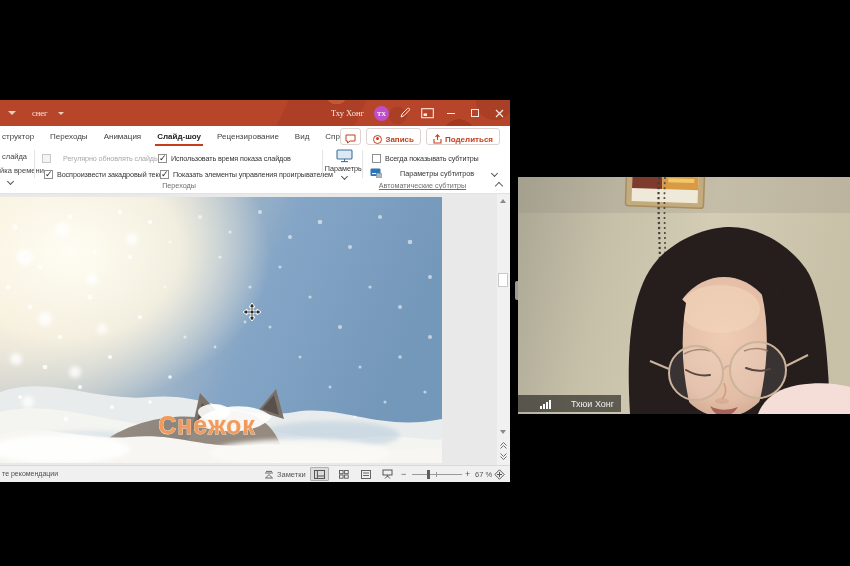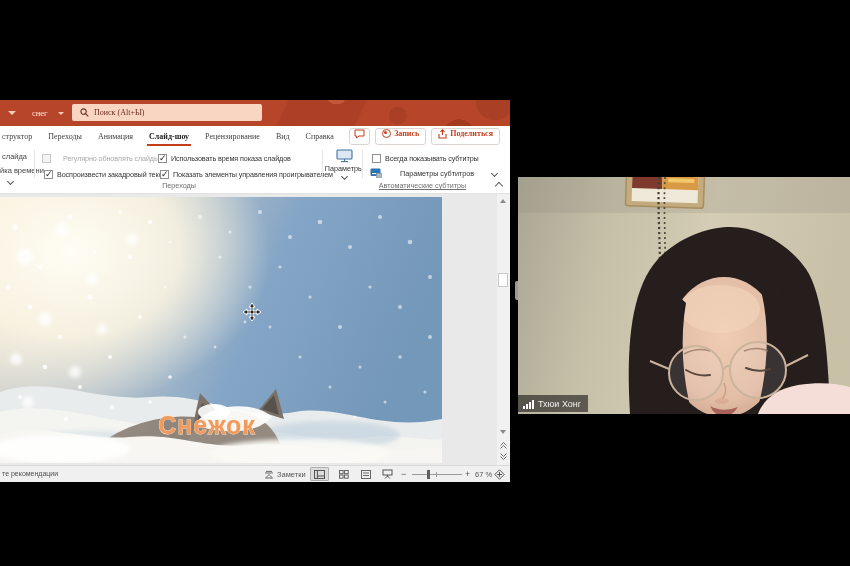--- a/index.html
+++ b/index.html
@@ -27,28 +27,28 @@
     border-radius:2px;display:flex;align-items:center;gap:5px;padding-left:8px;box-sizing:border-box;}
   .searchbox span{font-size:8px;color:#6b2a1c;}
   .tb-right{position:absolute;right:4px;top:0;height:26px;display:flex;align-items:center;gap:10px;}
   .username{color:#fbe8df;font-size:8.5px;}
   .avatar{width:15px;height:15px;border-radius:50%;background:#bf4fc9;color:#fff;font-size:6.5px;
     display:flex;align-items:center;justify-content:center;font-weight:bold;}
   .winbtn{width:14px;height:26px;display:flex;align-items:center;justify-content:center;}
   .min-shape{width:8px;height:1px;background:#fde9e0;display:block;}
   .rest-shape{width:6px;height:6px;border:1px solid #fde9e0;display:block;}
   
-  .tabrow{position:absolute;left:0;top:26px;width:504px;height:21px;background:#fff;display:flex;align-items:center;font-family:Liberation Serif, serif;}
+  .tabrow{position:absolute;left:0;top:26px;width:504px;height:21px;background:#fff;display:flex;align-items:center;}
   .tab{font-size:8px;color:#424242;padding:0 8px;line-height:19px;position:relative;white-space:nowrap;}
   .tab.first{padding-left:2px;}
   .tab.active{font-weight:bold;color:#232323;}
   .tab.active::after{content:"";position:absolute;left:6px;right:6px;bottom:0;height:2px;background:#c43e1c;}
   .tab-actions{position:absolute;right:4px;top:2px;display:flex;gap:5px;align-items:center;}
   .pillbtn{height:15px;background:#fff;border:1px solid #ddd3d0;border-radius:3px;display:flex;
-    align-items:flex-start;gap:3px;padding:0 6px;font-size:8px;font-weight:bold;color:#c43e1c;white-space:nowrap;}
+    align-items:flex-end;gap:3px;padding:0 6px;font-size:8px;font-weight:bold;color:#c43e1c;white-space:nowrap;}
   .rec-dot{width:7px;height:7px;border:1.4px solid #c43e1c;border-radius:50%;display:inline-block;position:relative;}
   .rec-dot::after{content:"";position:absolute;left:1.3px;top:1.3px;width:3px;height:3px;border-radius:50%;background:#c43e1c;}
   
   .ribbon{position:absolute;left:0;top:47px;width:510px;height:47px;background:#fff;border-bottom:1px solid #e2e2e2;box-sizing:border-box;}
   .clip1{position:absolute;left:2px;top:5px;font-size:7.5px;color:#454545;}
   .clip2{position:absolute;left:0;top:19px;font-size:7.5px;color:#454545;}
   .vdiv{position:absolute;top:3px;bottom:15px;width:1px;background:#e4e4e4;}
   .cb-item{position:absolute;display:flex;align-items:center;gap:4px;cursor:default;}
   .cb{width:9px;height:9px;border:1px solid #8f8f8f;background:#fff;box-sizing:border-box;position:relative;flex:0 0 auto;}
   .cb.checked::after{content:"✓";position:absolute;left:0px;top:-2.5px;font-size:9px;color:#262626;}
@@ -84,38 +84,53 @@
   .zoom-minus{position:absolute;left:401px;top:3px;color:#555;font-size:9px;}
   .zoom-track{position:absolute;left:412px;top:8px;width:50px;height:1px;background:#9a9a9a;}
   .zoom-notch{position:absolute;left:436px;top:6px;width:1px;height:5px;background:#9a9a9a;}
   .zoom-thumb{position:absolute;left:427px;top:4px;width:3px;height:9px;background:#5f5f5f;}
   .zoom-plus{position:absolute;left:465px;top:3px;color:#555;font-size:9px;}
   .zoom-val{position:absolute;left:475px;top:4px;}
   
   .panel-tab{position:absolute;left:515px;top:281px;width:3px;height:19px;background:#9a9a9a;border-radius:2px 0 0 2px;}
   .webcam{position:absolute;left:518px;top:177px;width:332px;height:237px;overflow:hidden;background:#c9c0a8;}
   .name-tag{position:absolute;left:0;bottom:2px;height:17px;background:rgba(28,26,24,.62);
-    display:flex;align-items:center;gap:4px;padding:0 7px 0 5px;}
+    display:flex;align-items:center;gap:20px;padding:0 7px 0 22px;}
   .name-tag span{color:#f2f0ee;font-size:9px;}
 </style>
 </head>
 <body>
 
 <div class="win">
 
   <div class="titlebar">
     <i class="qat-caret"></i>
     <span class="docname">снег</span>
     <i class="doc-caret"></i>
-    <div class="searchbox">
-      <svg width="9" height="9" viewBox="0 0 10 10">
-        <circle cx="4" cy="4" r="3" fill="none" stroke="#6b2a1c" stroke-width="1.2"></circle>
-        <line x1="6.4" y1="6.4" x2="9.2" y2="9.2" stroke="#6b2a1c" stroke-width="1.2"></line>
-      </svg>
-      <span>Поиск (Alt+Ы)</span>
+    <div class="tb-right">
+      <span class="username">Тху Хонг</span>
+      <span class="avatar">ТХ</span>
+      <svg width="12" height="12" viewBox="0 0 12 12">
+        <path d="M2,10 L3,7 L8.5,1.5 Q9.5,0.8 10.3,1.6 Q11,2.4 10.3,3.2 L5,8.7 Z" fill="none" stroke="#fde9e0" stroke-width="1"></path>
+      </svg>
+      <svg width="13" height="11" viewBox="0 0 13 11">
+        <rect x="0.7" y="0.7" width="11.6" height="9" fill="none" stroke="#fde9e0" stroke-width="1.1"></rect>
+        <rect x="2.6" y="5.4" width="3.4" height="2.6" fill="#fde9e0"></rect>
+      </svg>
+      <span class="winbtn">
+          <i class="min-shape"></i>
+        </span>
+      <span class="winbtn">
+          <i class="rest-shape"></i>
+        </span>
+      <span class="winbtn">
+        <svg width="9" height="9" viewBox="0 0 9 9">
+          <path d="M1,1 L8,8 M8,1 L1,8" stroke="#fde9e0" stroke-width="1.2"></path>
+        </svg>
+      </span>
     </div>
   </div>
 
   <div class="tabrow">
     <span class="tab first">структор</span>
     <span class="tab">Переходы</span>
     <span class="tab">Анимация</span>
     <span class="tab active">Слайд-шоу</span>
     <span class="tab">Рецензирование</span>
     <span class="tab">Вид</span>

